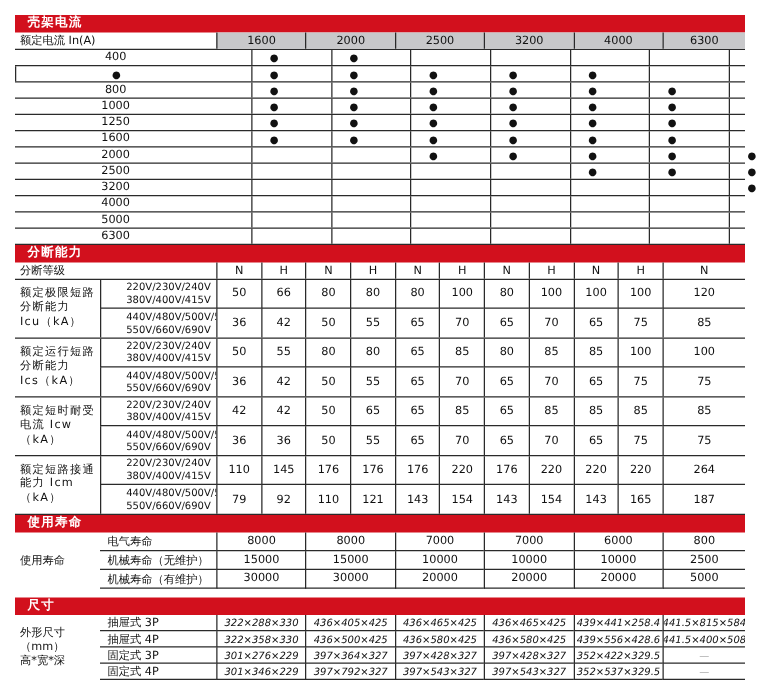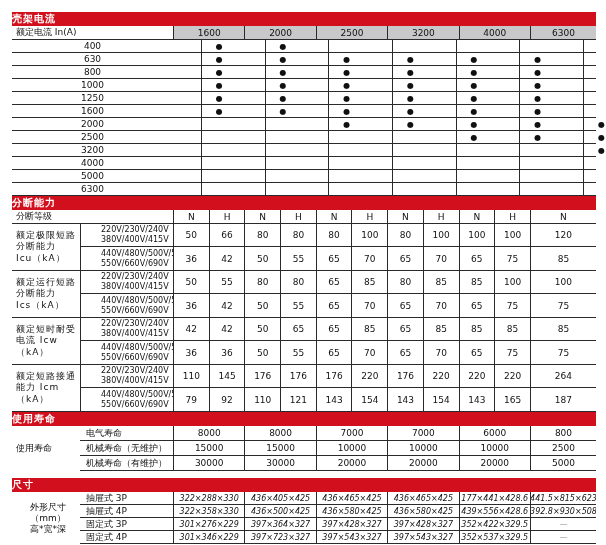--- a/index.html
+++ b/index.html
@@ -1,21 +1,21 @@
 <!DOCTYPE html>
 <html><head>
 <meta charset="utf-8">
 <style>
   :root{ --red:#d2101d; --bd:#2a2a2a; --gray:#c8c8ca; }
   html,body{margin:0;padding:0;}
   body{width:606px;height:545px;background:#fff;color:#111;
        font-family:"DejaVu Sans","Liberation Sans",sans-serif;}
   .tbl{margin:12px 0 0 12px;width:584px;}
   .bar{height:14px;background:var(--red);color:#fff;font-size:10px;font-weight:bold;
-       line-height:14px;padding-left:0;letter-spacing:1px;box-sizing:border-box;}
+       line-height:14px;padding-left:10px;letter-spacing:1px;box-sizing:border-box;}
   .r{box-sizing:border-box;border-bottom:1px solid var(--bd);}
   .c{box-sizing:border-box;display:flex;align-items:center;justify-content:center;overflow:hidden;}
   .bl{border-left:1px solid var(--bd);}
   .bb{border-bottom:1px solid var(--bd);}
   .left{justify-content:flex-start;padding-left:4px;}
   .num{font-size:9px;}
   .v{font-size:9px;}
   .d{font-size:8px;line-height:13px;}
   .dim{font-size:8px;font-style:italic;}
   .dash{color:#888;}
@@ -29,21 +29,21 @@
        grid-auto-rows:23px;border-bottom:1px solid var(--bd);}
   .glab{grid-row:1/span 2;font-size:9px;letter-spacing:1px;white-space:pre-line;
         line-height:11.5px;justify-content:flex-start;padding-left:4px;}
   .volt{font-size:8px;line-height:10px;white-space:pre-line;justify-content:flex-start;
         padding-left:20px;}
   .sp2{grid-column:span 2;}
   .g3{display:grid;grid-template-columns:68px 93px repeat(5,71.4px) 1fr;grid-auto-rows:15px;}
   .glab3{grid-row:1/span 3;}
   .g4{display:grid;grid-template-columns:68px 93px repeat(5,71.4px) 1fr;grid-auto-rows:13px;}
   .glab4{grid-row:1/span 4;white-space:pre-line;line-height:11px;font-size:9px;
-         justify-content:flex-start;padding-left:4px;text-align:center;}
+         justify-content:flex-start;padding-left:4px;}
   .sub{justify-content:flex-start;padding-left:6px;font-size:9px;}
   .gap{height:7px;}
 </style>
 </head>
 <body>
 
 <div class="tbl">
 
   <div class="bar">壳架电流</div>
 
@@ -65,21 +65,20 @@
       <div class="c d bl"></div>
       <div class="c d bl"></div>
       <div class="c d bl"></div>
       <div class="c d bl"></div>
       <div class="c d bl"></div>
       <div class="c d bl"></div>
       <div class="c d bl"></div>
       <div class="c d bl"></div>
   </div>
   <div class="r g1">
-    <div class="c num">630</div>
     <div class="c d bl">●</div>
       <div class="c d bl">●</div>
       <div class="c d bl">●</div>
       <div class="c d bl">●</div>
       <div class="c d bl">●</div>
       <div class="c d bl">●</div>
       <div class="c d bl"></div>
       <div class="c d bl"></div>
       <div class="c d bl">●</div>
       <div class="c d bl">●</div>
@@ -401,38 +400,38 @@
   <div class="bar">尺寸</div>
 
   <div class="g4">
     <div class="c glab4">外形尺寸（mm）
 高*宽*深</div>
     <div class="c sub bb">抽屉式 3P</div>
     <div class="c dim bl bb">322×288×330</div>
       <div class="c dim bl bb">436×405×425</div>
       <div class="c dim bl bb">436×465×425</div>
       <div class="c dim bl bb">436×465×425</div>
-      <div class="c dim bl bb">177×441×428.6</div>
-      <div class="c dim bl bb">441.5×815×623</div>
+      <div class="c dim bl bb">439×441×258.4</div>
+      <div class="c dim bl bb">441.5×815×584</div>
     <div class="c sub bb">抽屉式 4P</div>
     <div class="c dim bl bb">322×358×330</div>
       <div class="c dim bl bb">436×500×425</div>
       <div class="c dim bl bb">436×580×425</div>
       <div class="c dim bl bb">436×580×425</div>
       <div class="c dim bl bb">439×556×428.6</div>
-      <div class="c dim bl bb">392.8×930×508</div>
+      <div class="c dim bl bb">441.5×400×508</div>
     <div class="c sub bb">固定式 3P</div>
     <div class="c dim bl bb">301×276×229</div>
       <div class="c dim bl bb">397×364×327</div>
       <div class="c dim bl bb">397×428×327</div>
       <div class="c dim bl bb">397×428×327</div>
       <div class="c dim bl bb">352×422×329.5</div>
       <div class="c dim dash bl bb">—</div>
     <div class="c sub bb">固定式 4P</div>
     <div class="c dim bl bb">301×346×229</div>
-      <div class="c dim bl bb">397×723×327</div>
+      <div class="c dim bl bb">397×792×327</div>
       <div class="c dim bl bb">397×543×327</div>
       <div class="c dim bl bb">397×543×327</div>
       <div class="c dim bl bb">352×537×329.5</div>
       <div class="c dim dash bl bb">—</div>
   </div>
 
 </div>
 
 </body></html>

